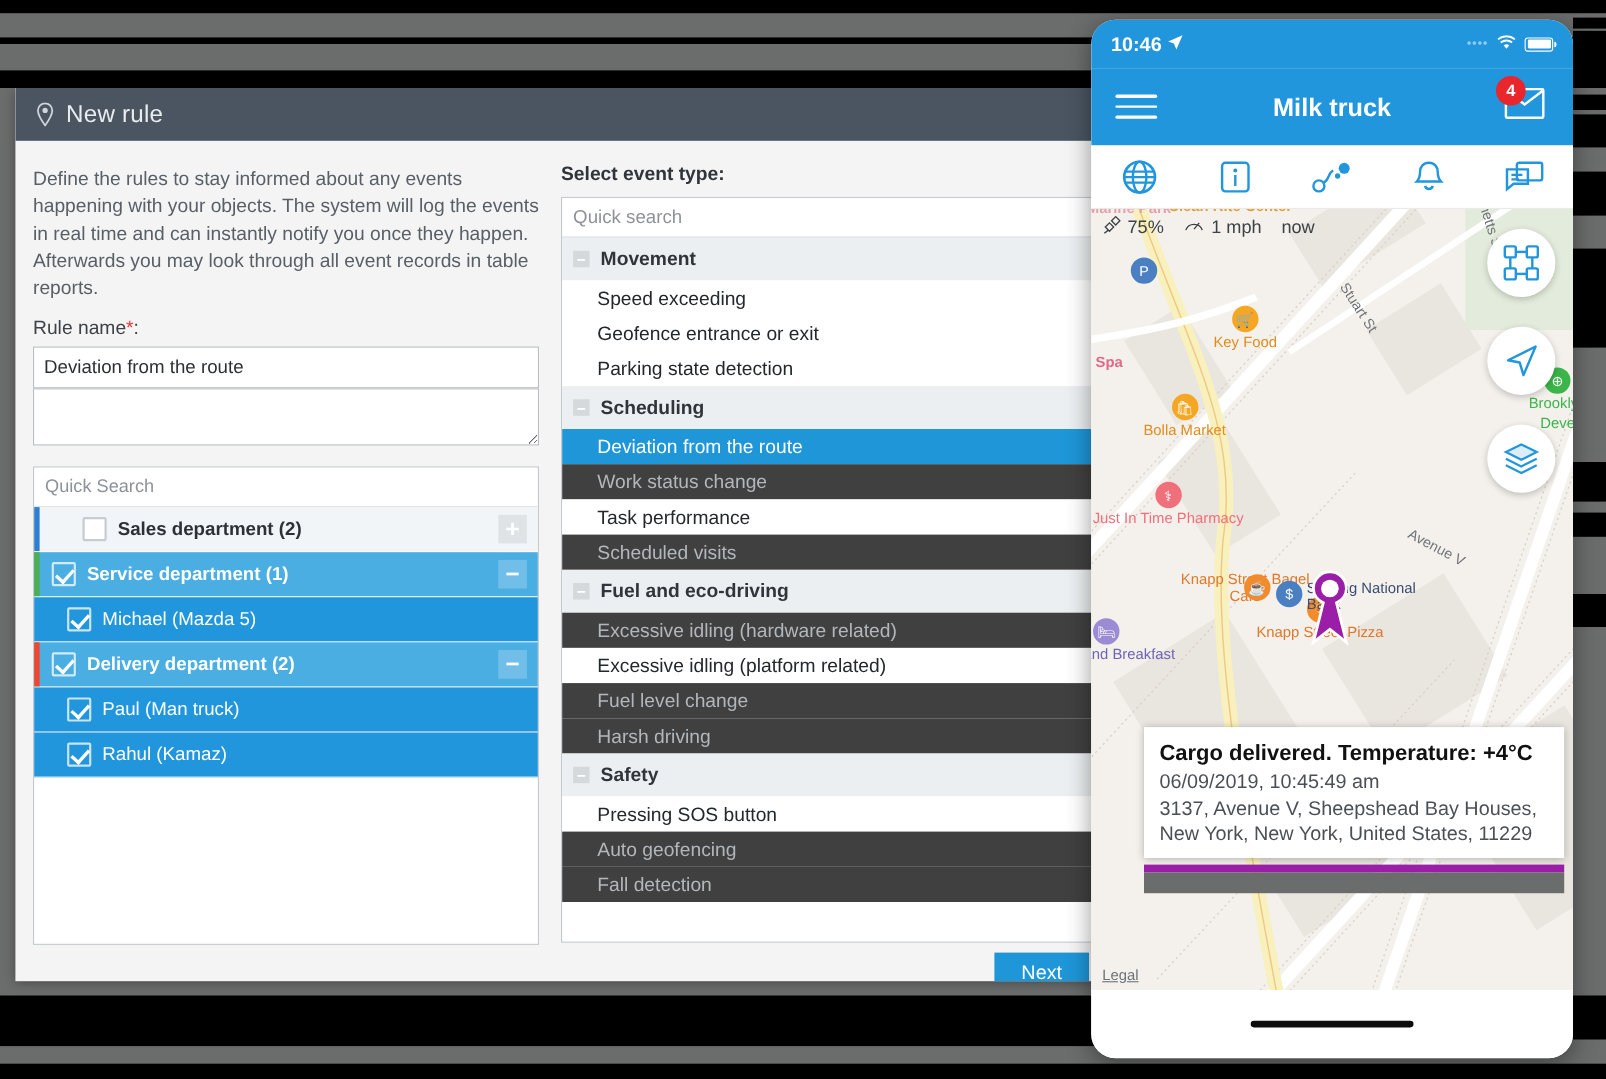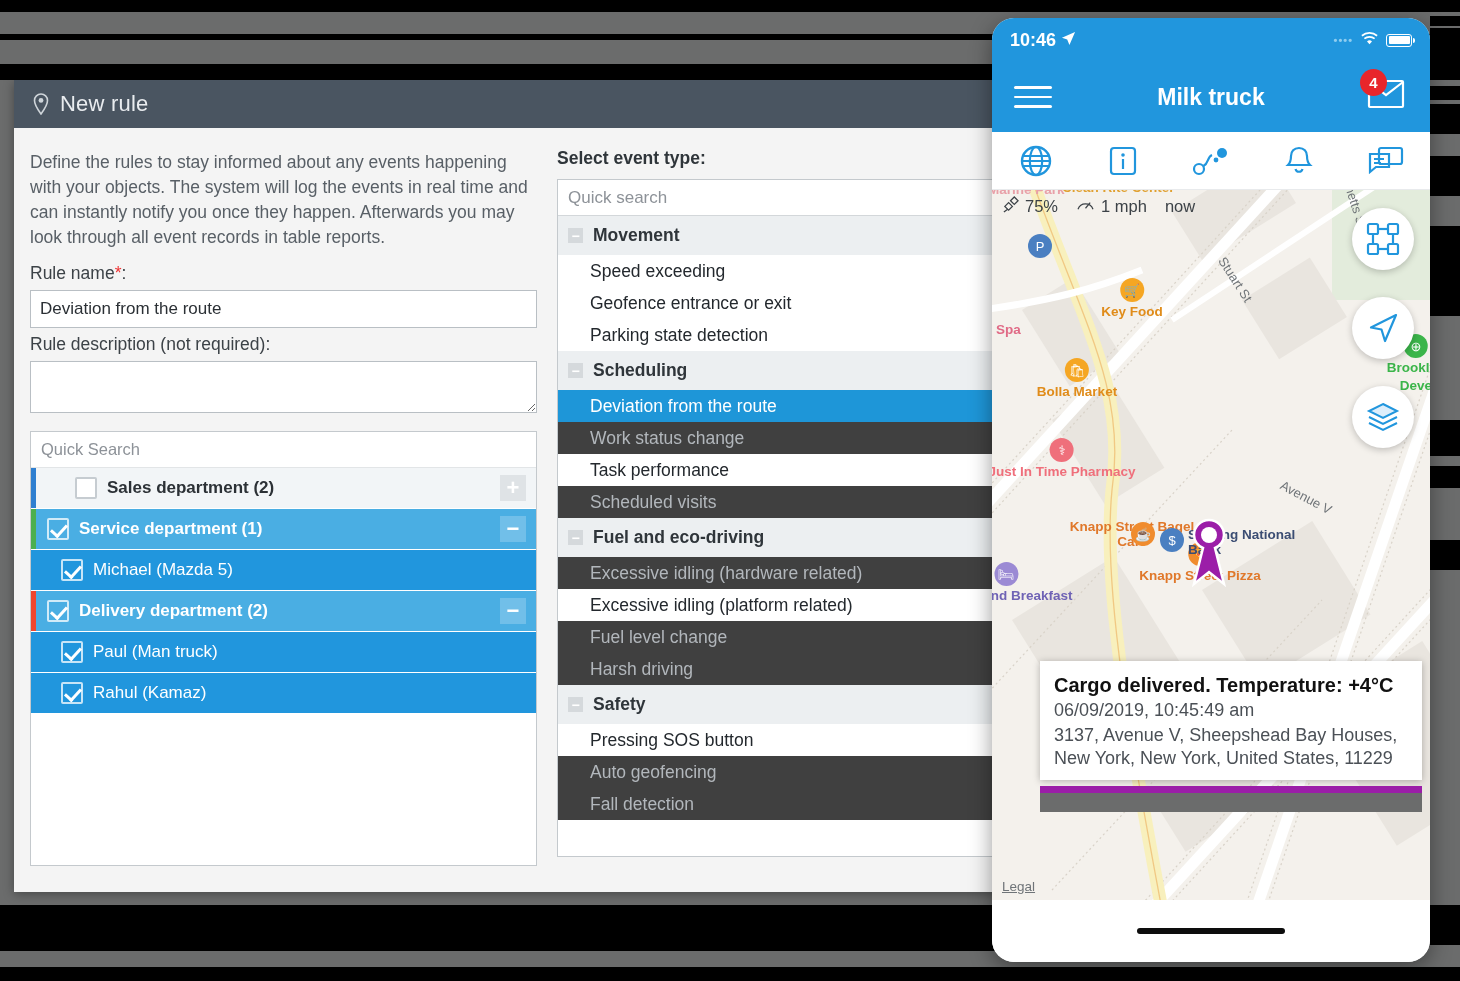--- a/index.html
+++ b/index.html
@@ -24,21 +24,21 @@
     overflow:hidden;
   }
   .dialog-header {
     height:48px; background:#4a5561; color:#e9ecef;
     display:flex; align-items:center; padding:0 18px; gap:10px;
   }
   .dialog-header .title { font-size:22px; font-weight:400; letter-spacing:.2px; }
   .pin-icon { width:18px; height:22px; display:block; }
 
   .dialog-body { display:flex; padding:16px 16px 0 16px; gap:20px; height:762px; }
-  .col-left { width:507px; }
+  .col-left { width:460px; }
   .col-right { flex:1; }
 
   .intro {
     font-size:17.5px; color:#585f66; line-height:1.42; margin:6px 0 14px 0;
   }
   .field-label { font-size:17.5px; color:#3c4247; margin:6px 0 6px 0; }
   .req { color:#e33; }
 
   .text-input {
     width:100%; height:38px; background:#fff; border:1px solid #b9bfc4;
@@ -145,21 +145,21 @@
   .map-status .val { margin-right:12px; }
 
   .map-btn {
     position:absolute; right:16px; width:62px; height:62px; border-radius:50%;
     background:#fff; box-shadow:0 2px 7px rgba(0,0,0,.22);
     display:flex; align-items:center; justify-content:center; z-index:6;
   }
 
   .poi { position:absolute; z-index:4; text-align:center; transform:translateX(-50%); }
   .poi .dot { width:24px; height:24px; border-radius:50%; display:flex; align-items:center; justify-content:center; margin:0 auto; color:#fff; font-size:13px; }
-  .poi .cap { font-size:13.5px; font-weight:bold; line-height:1.12; white-space:nowrap; margin-top:1px; }
+  .poi .cap { font-size:13.5px; font-weight:normal; line-height:1.12; white-space:nowrap; margin-top:1px; }
   .maplabel { position:absolute; z-index:3; font-size:13.5px; font-weight:bold; white-space:nowrap; }
   .streetlabel { position:absolute; z-index:2; font-size:13px; color:#6f7478; white-space:nowrap; }
 
   .truck-label {
     position:absolute; background:#9b1ea8; color:#fff; font-size:20px; font-weight:bold;
     padding:3px 10px; z-index:8;
   }
 
   .info-card {
     position:absolute; left:48px; right:8px; bottom:120px; background:#fff;
@@ -212,21 +212,20 @@
   <div class="dialog-body">
 
     <div class="col-left">
       <div class="intro">Define the rules to stay informed about any events happening with your objects. The system will log the events in real time and can instantly notify you once they happen. Afterwards you may look through all event records in table reports.</div>
 
       <div class="field-label">
         <span>Rule name</span><span class="req">*</span><span>:</span>
       </div>
       <input class="text-input" value="Deviation from the route" style="">
 
-      <div class="field-label">Rule description (not required):</div>
       <textarea class="textarea" style=""></textarea>
 
       <div class="tree-box">
         <div class="tree-search">Quick Search</div>
         <div class="tree-list">
 
           <div class="tree-row group unsel">
             <span class="colorbar" style="background:#2f7fd0"></span>
             <span class="cb"></span>
             <span class="tree-label">Sales department (2)</span>
@@ -300,20 +299,23 @@
 
           <div class="evt-group">
             <span class="evt-minus">−</span>
             <span>Safety</span>
           </div>
           <div class="evt-item">Pressing SOS button</div>
           <div class="evt-item alt disabled">Auto geofencing</div>
           <div class="evt-item alt disabled">Fall detection</div>
 
         </div>
+      </div>
+      <div class="dialog-footer">
+        <button class="btn-next">Next</button>
       </div>
     </div>
 
   </div>
 </div>
 
 <div class="phone">
 
   <div class="statusbar">
     <span class="sb-left">

